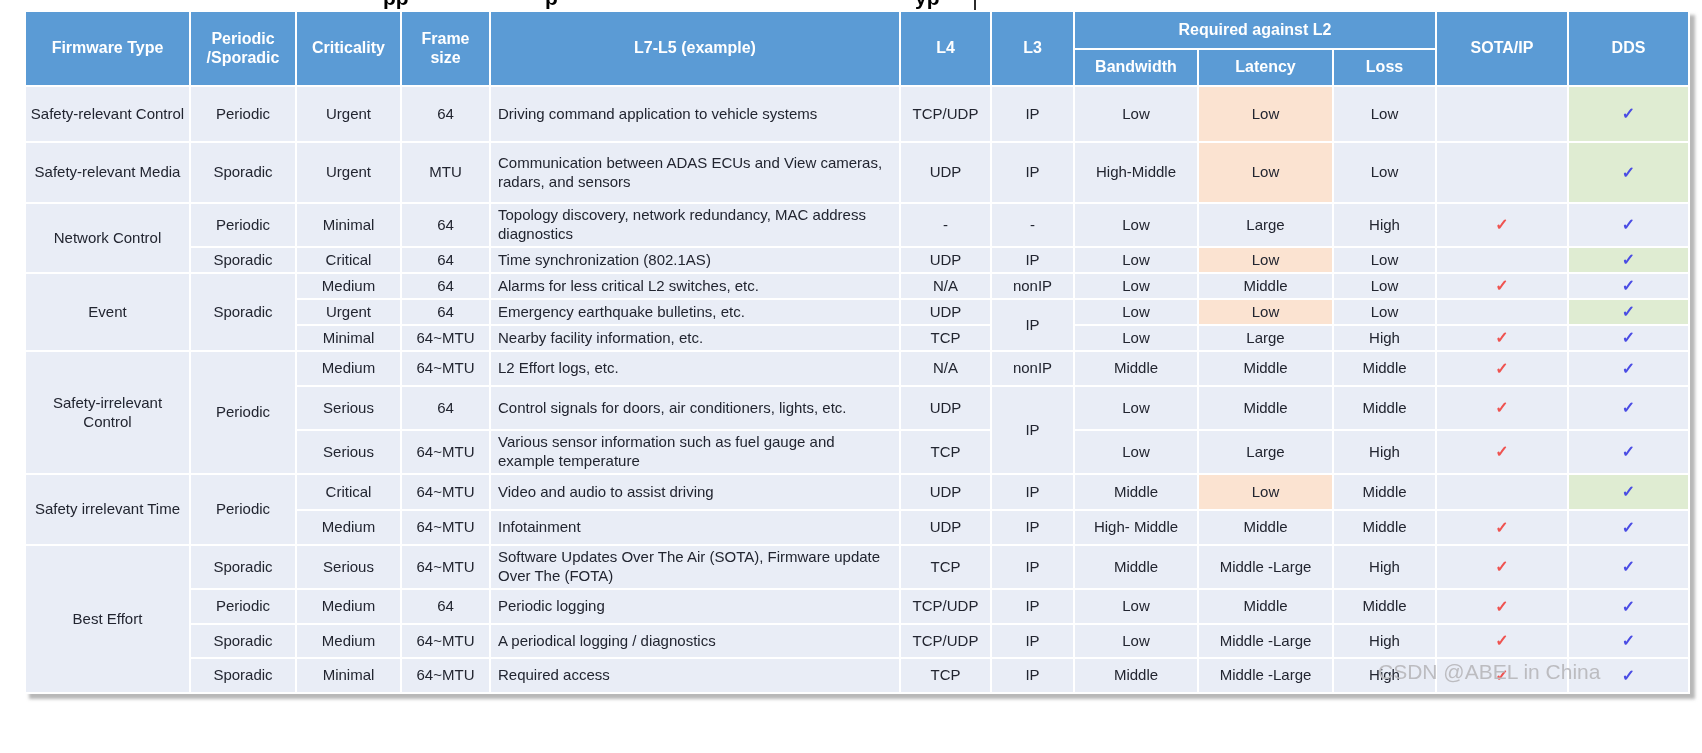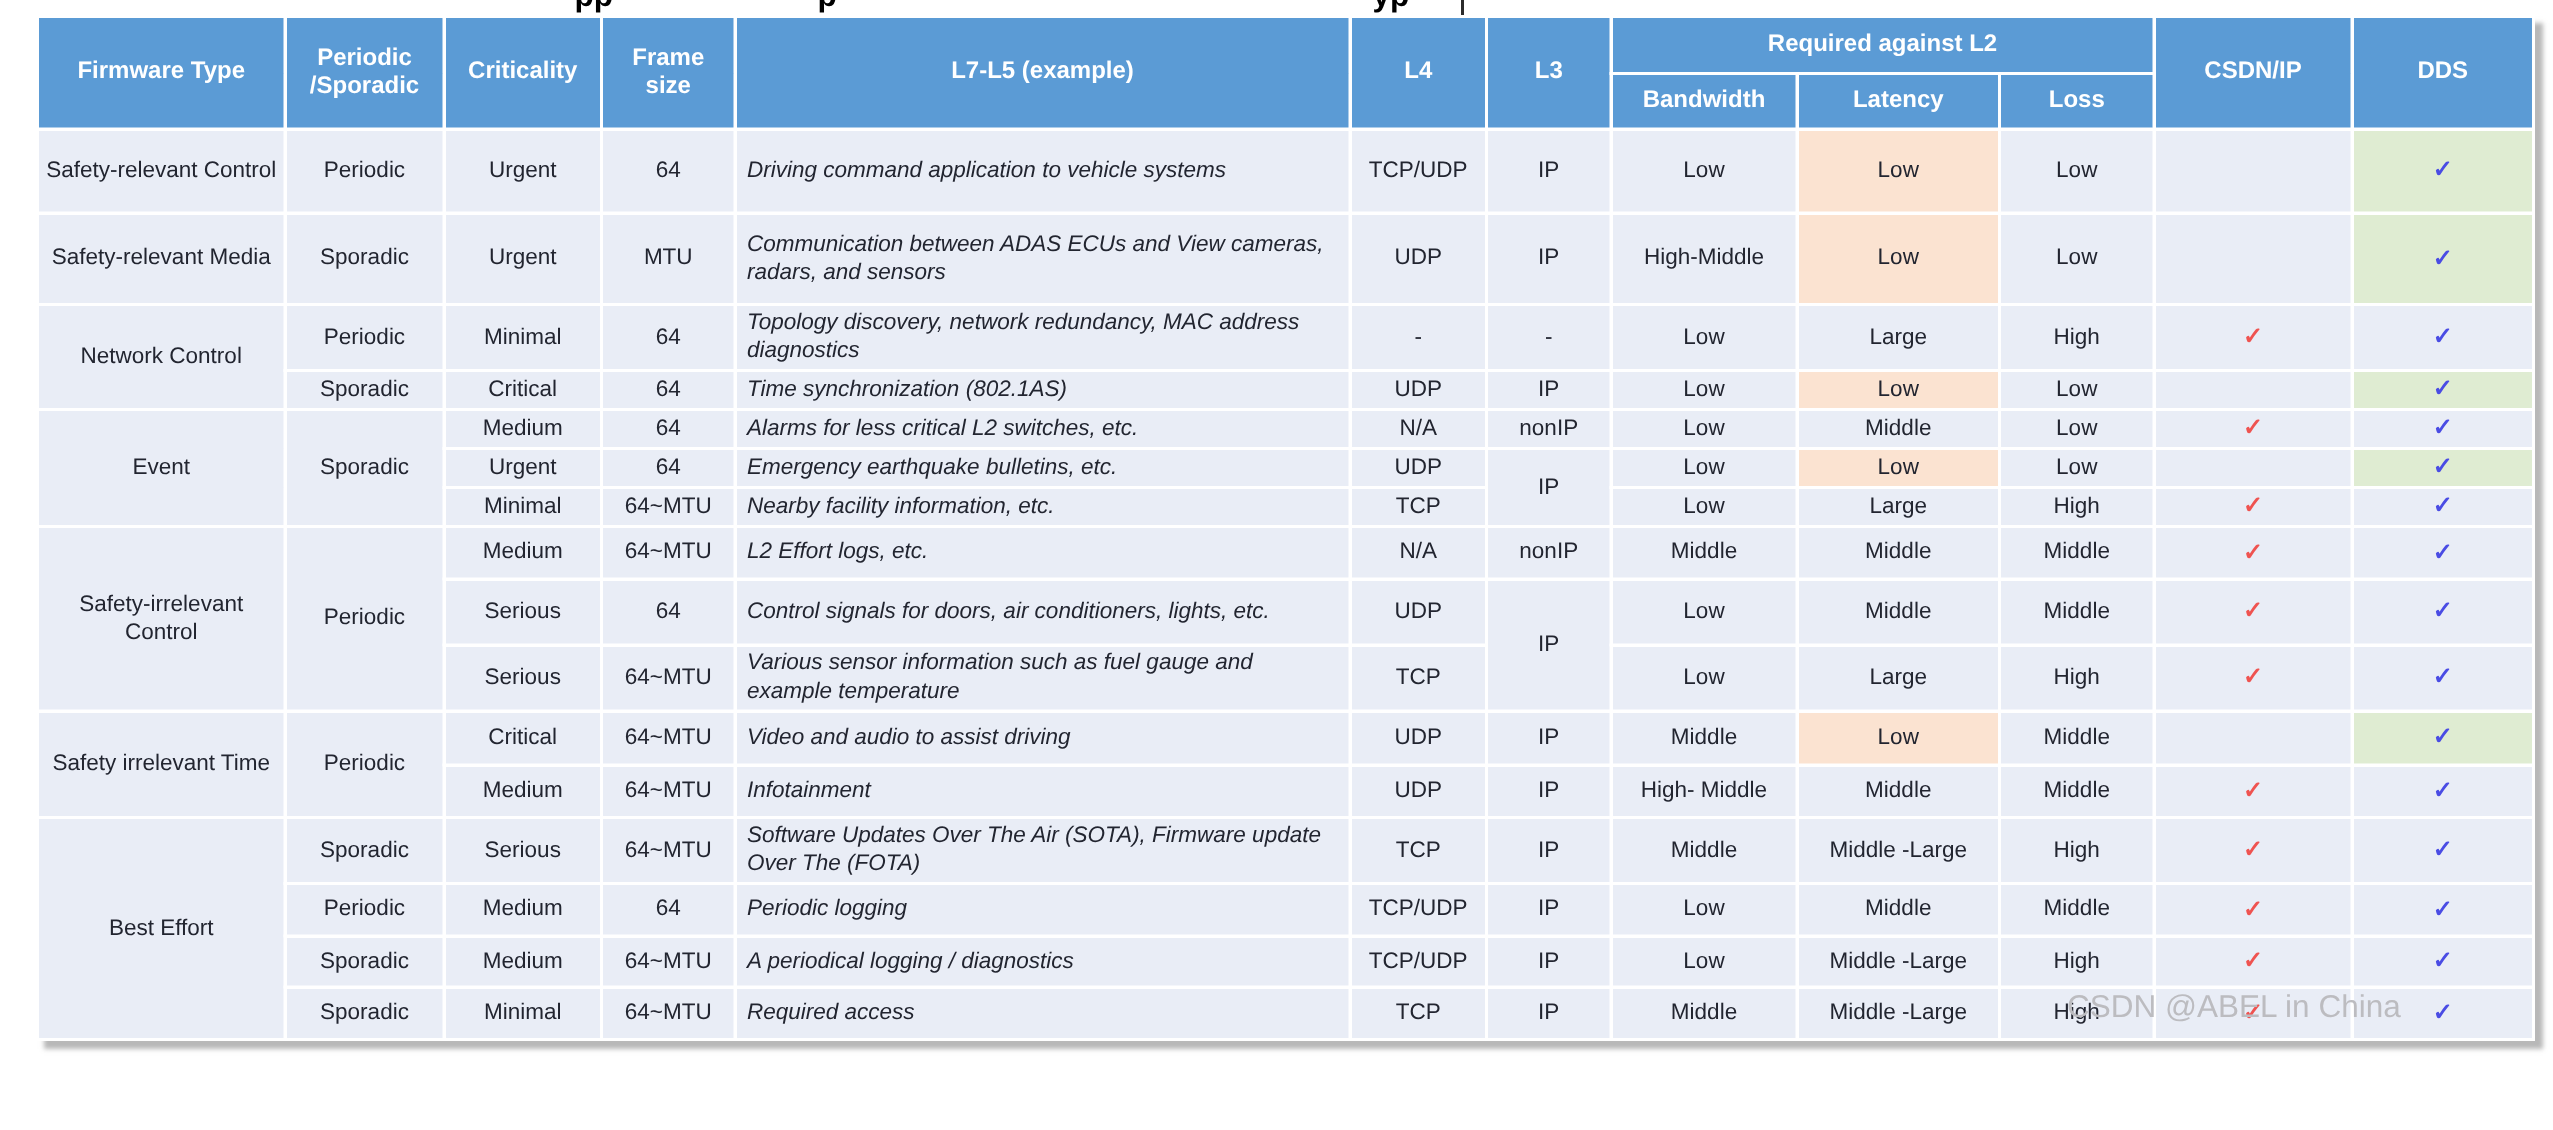--- a/index.html
+++ b/index.html
@@ -9,21 +9,21 @@
   .title-frag{position:absolute;top:-14px;font-weight:bold;font-size:21px;color:#000;}
   .caret{position:absolute;top:0;width:2px;height:15px;background:#2b2b2b;}
   
   table.traffic{position:absolute;left:24px;top:10px;border-collapse:collapse;table-layout:fixed;
         box-shadow:5px 5px 3px rgba(125,125,125,.55);}
   th,td{border:2px solid #ffffff;vertical-align:middle;overflow:hidden;}
   thead th{background:#5b9bd5;color:#ffffff;font-weight:bold;font-size:16px;
            padding:1px 3px;text-align:center;white-space:pre-line;line-height:1.15;}
   tbody td{background:#e9edf6;color:#222530;font-size:15px;text-align:center;
            padding:2px 4px;line-height:1.25;}
-  td.left{text-align:left;padding-left:7px;padding-right:4px;font-style:italic;}
+  td.left{text-align:left;padding-left:7px;padding-right:4px;}
   td.orange{background:#fbe3d1;}
   td.green{background:#dfecd2;}
   .check-red{color:#ef5350;font-size:16px;font-weight:bold;}
   .check-blue{color:#4a4ce4;font-size:16px;font-weight:bold;}
   .watermark{position:absolute;left:1378px;top:660px;color:#bcbcc0;font-size:21px;white-space:nowrap;}
 </style>
 </head>
 <body>
 
 <div class="stage">
@@ -55,21 +55,21 @@
         <th rowspan="2">Firmware Type</th>
         <th rowspan="2">Periodic
 /Sporadic</th>
         <th rowspan="2">Criticality</th>
         <th rowspan="2">Frame
 size</th>
         <th rowspan="2">L7-L5 (example)</th>
         <th rowspan="2">L4</th>
         <th rowspan="2">L3</th>
         <th colspan="3">Required against L2</th>
-        <th rowspan="2">CSDN/IP</th>
+        <th rowspan="2">SOTA/IP</th>
         <th rowspan="2">DDS</th>
       </tr>
       <tr style="height:37px">
         <th>Bandwidth</th>
         <th>Latency</th>
         <th>Loss</th>
       </tr>
     </thead>
     <tbody id="tbody">
         <tr style="height: 56px;">

